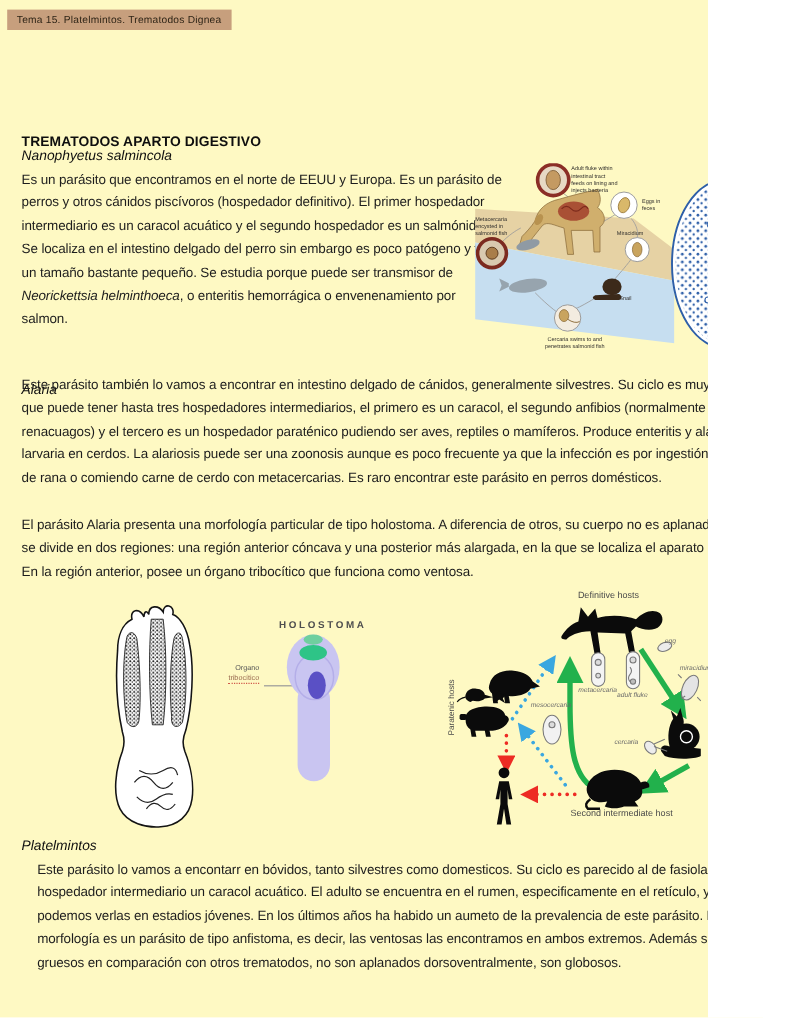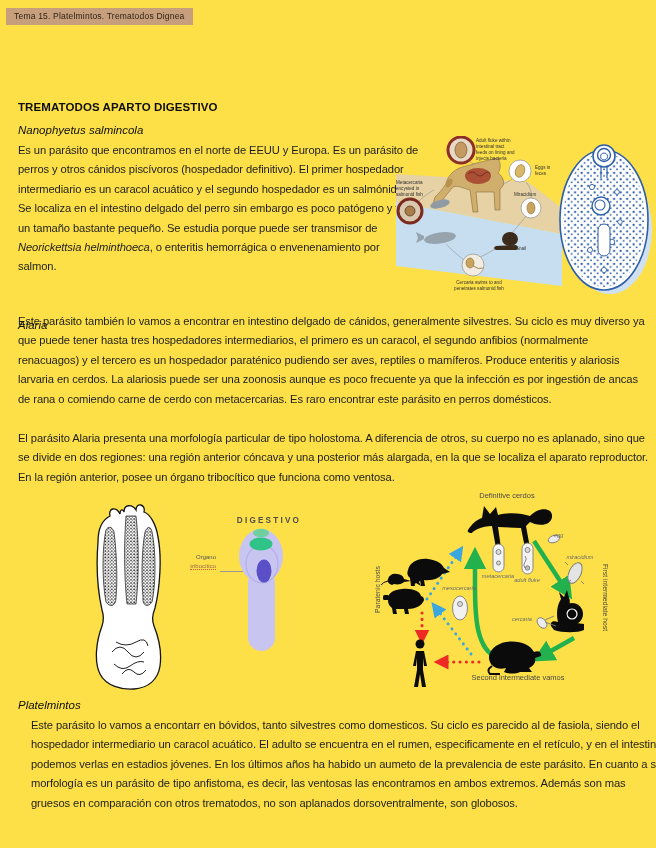--- a/index.html
+++ b/index.html
@@ -1,23 +1,23 @@
 <!DOCTYPE html>
 <html><head>
 <meta charset="utf-8">
 <style>
   html,body{margin:0;padding:0;background:#ffffff;}
-  .page{position:relative;width:656px;height:848px;background:#fde047;overflow:hidden;
+  .page{position:relative;width:590px;height:848px;background:#fef9c3;overflow:hidden;
         font-family:"Liberation Sans",sans-serif;color:#1c1c1c;}
   .abs{position:absolute;}
   .tab{left:6px;top:8px;background:#c79f7d;color:#2e2416;font-size:8.5px;
        padding:3px 8px 4px 8px;letter-spacing:0.2px;}
   .title{left:0;top:44px;width:656px;text-align:center;font-size:16.5px;
          letter-spacing:3.5px;color:#3d3d3d;line-height:33px;font-weight:400;}
-  .h-sec{left:18px;top:101px;font-size:11.5px;font-weight:bold;color:#0e0e0e;letter-spacing:0.1px;}
+  .h-sec{left:18px;top:113px;font-size:11.5px;font-weight:bold;color:#0e0e0e;letter-spacing:0.1px;}
   .h-sub{font-size:11.5px;font-weight:normal;font-style:italic;color:#0e0e0e;}
   .h-nano{left:18px;top:124px;}
   .h-alaria{left:18px;top:295px;margin-top:24px;}
   .h-calico{left:18px;top:699px;}
   .body{font-size:11.2px;line-height:19.4px;color:#1d1d1d;letter-spacing:-0.1px;}
   .p1{left:18px;top:141px;width:402px;}
   .p2{left:18px;top:312px;width:634px;}
   .p3{left:18px;top:429px;width:634px;}
   .p4{left:31px;top:716px;width:634px;}
   .fig{position:absolute;}
@@ -139,21 +139,21 @@
       <g stroke="#222222" stroke-width="1" fill="none">
         <path d="M30,150 q8,-10 16,0 t16,0"></path>
         <path d="M32,162 q8,8 16,2 t14,-4"></path>
         <path d="M40,172 q6,-8 12,-2 t12,-2"></path>
         <path d="M34,140 q10,6 20,0 t12,4"></path>
       </g>
     </svg>
   </div>
 
   <div class="fig" style="left:178px;top:514px;width:140px;height:145px;">
-    <div class="holo-title">DIGESTIVO</div>
+    <div class="holo-title">HOLOSTOMA</div>
     <div class="holo-label">
       <div class="l1">Organo</div>
       <div><span class="l2">tribocítico</span></div>
     </div>
     <div class="leader"></div>
     <svg class="abs" style="left:57px;top:10px;" width="60" height="132" viewBox="0 0 60 132">
       <rect x="13" y="45" width="27" height="82" rx="13.5" fill="#c9c5f1"></rect>
       <ellipse cx="26" cy="32" rx="22" ry="27" fill="#c9c5f1"></ellipse>
       <ellipse cx="27" cy="40" rx="16" ry="19" fill="none" stroke="#b4aee8" stroke-width="1.2"></ellipse>
       <ellipse cx="26" cy="9" rx="8" ry="4.2" fill="#6fcf9f"></ellipse>
@@ -218,22 +218,22 @@
         <circle cx="155.5" cy="82" r="2.2" fill="#bdbdbd"></circle>
         <ellipse cx="182" cy="53" rx="6" ry="3.5" transform="rotate(-20 182 53)" fill="#ececec"></ellipse>
         <ellipse cx="203" cy="87" rx="6" ry="11" transform="rotate(25 203 87)" fill="#e4e4e4"></ellipse>
         <path d="M196,79 l-3,-3 M209,95 l3,3 M199,94 l-3,2" fill="none"></path>
         <ellipse cx="88" cy="122" rx="7.5" ry="12" fill="#f2f2f2"></ellipse>
         <circle cx="88" cy="118" r="2.5" fill="#dcdcdc"></circle>
         <ellipse cx="170" cy="137" rx="4" ry="6" transform="rotate(-40 170 137)" fill="#ececec"></ellipse>
         <path d="M173,134 L182,130 M173,136 L184,140" fill="none"></path>
       </g>
     </svg>
-    <div class="hostlabel" style="left:90px;top:5px;width:90px;">Definitive cerdos</div>
-    <div class="hostlabel" style="left:86px;top:187px;width:120px;">Second intermediate vamos</div>
+    <div class="hostlabel" style="left:90px;top:5px;width:90px;">Definitive hosts</div>
+    <div class="hostlabel" style="left:86px;top:187px;width:120px;">Second intermediate host</div>
     <div class="hostlabel vert" style="left:-25px;top:100px;width:60px;font-size:6.8px;transform:rotate(-90deg);">Paratenic hosts</div>
     <div class="hostlabel vert" style="left:183px;top:108px;width:100px;font-size:6.8px;transform:rotate(90deg);">First intermediate host</div>
     <div class="stage" style="left:182px;top:46px;width:20px;text-align:left;">egg</div>
     <div class="stage" style="left:186px;top:68px;width:44px;">miracidium</div>
     <div class="stage" style="left:98px;top:87px;width:56px;">metacercaria</div>
     <div class="stage" style="left:130px;top:91px;width:50px;">adult fluke</div>
     <div class="stage" style="left:56px;top:99px;width:62px;">mesocercaria</div>
     <div class="stage" style="left:130px;top:130px;width:40px;">cercaria</div>
   </div>
 

